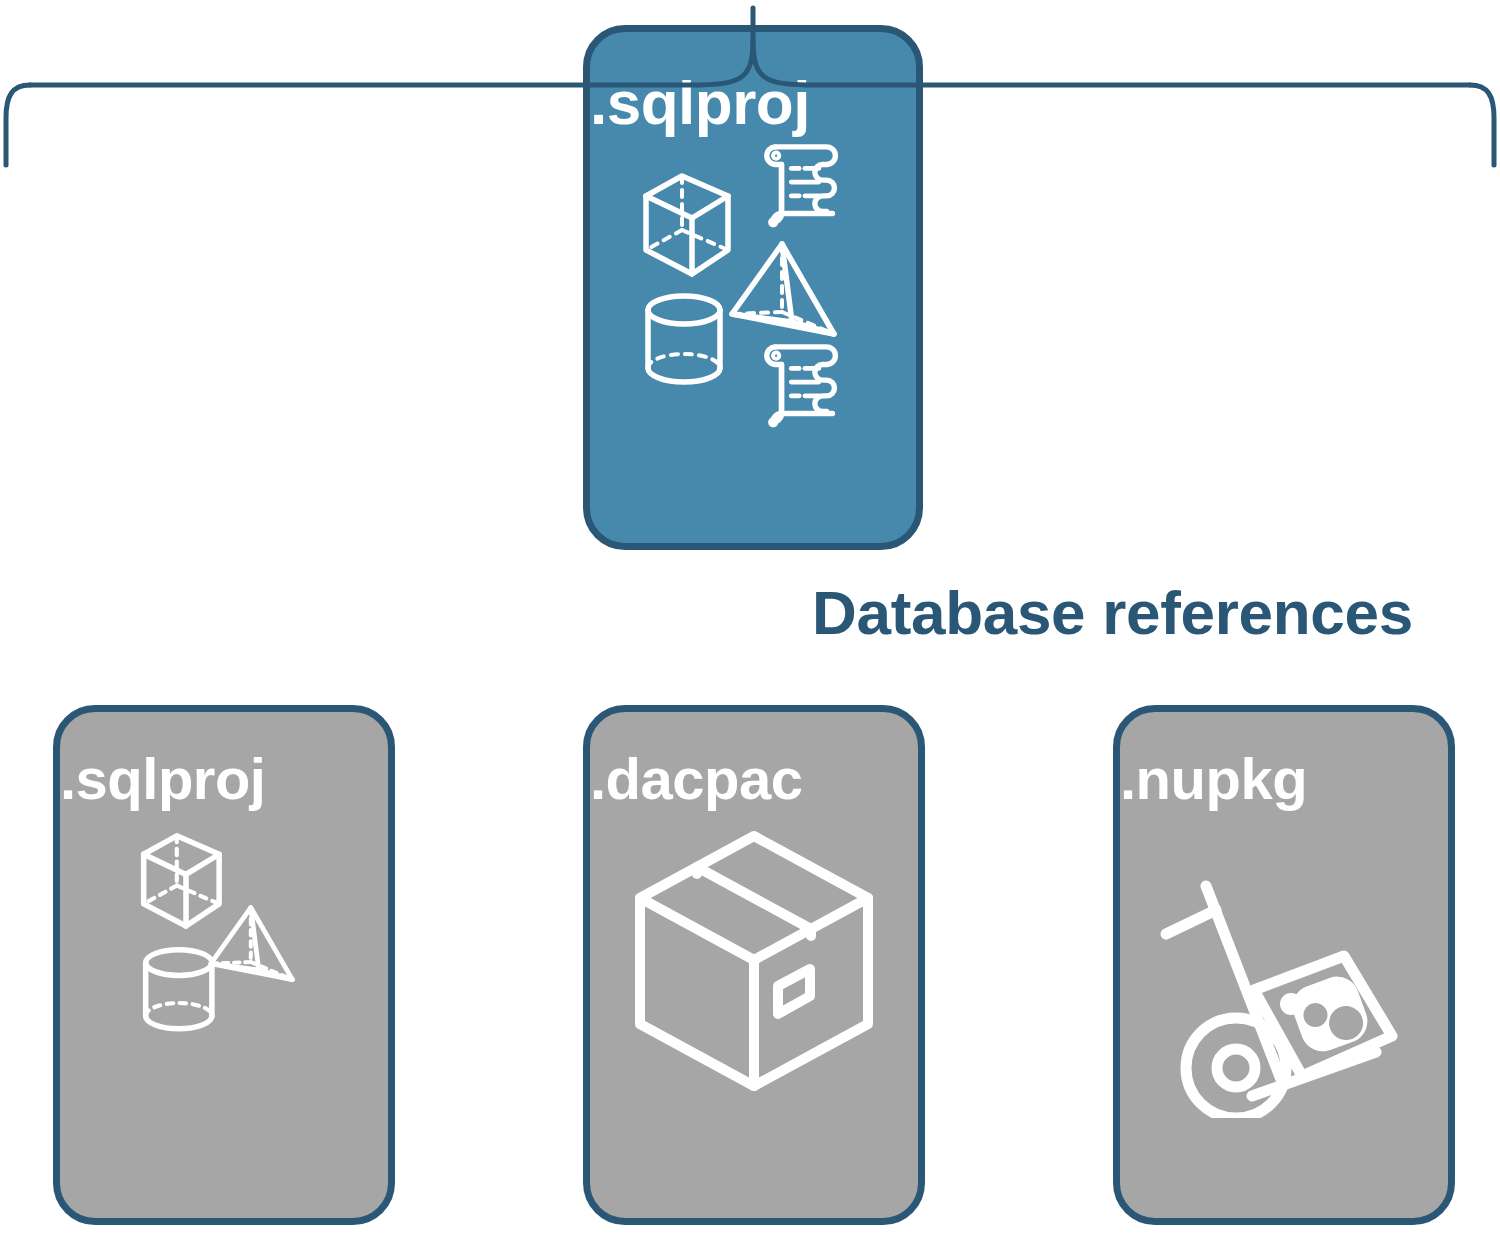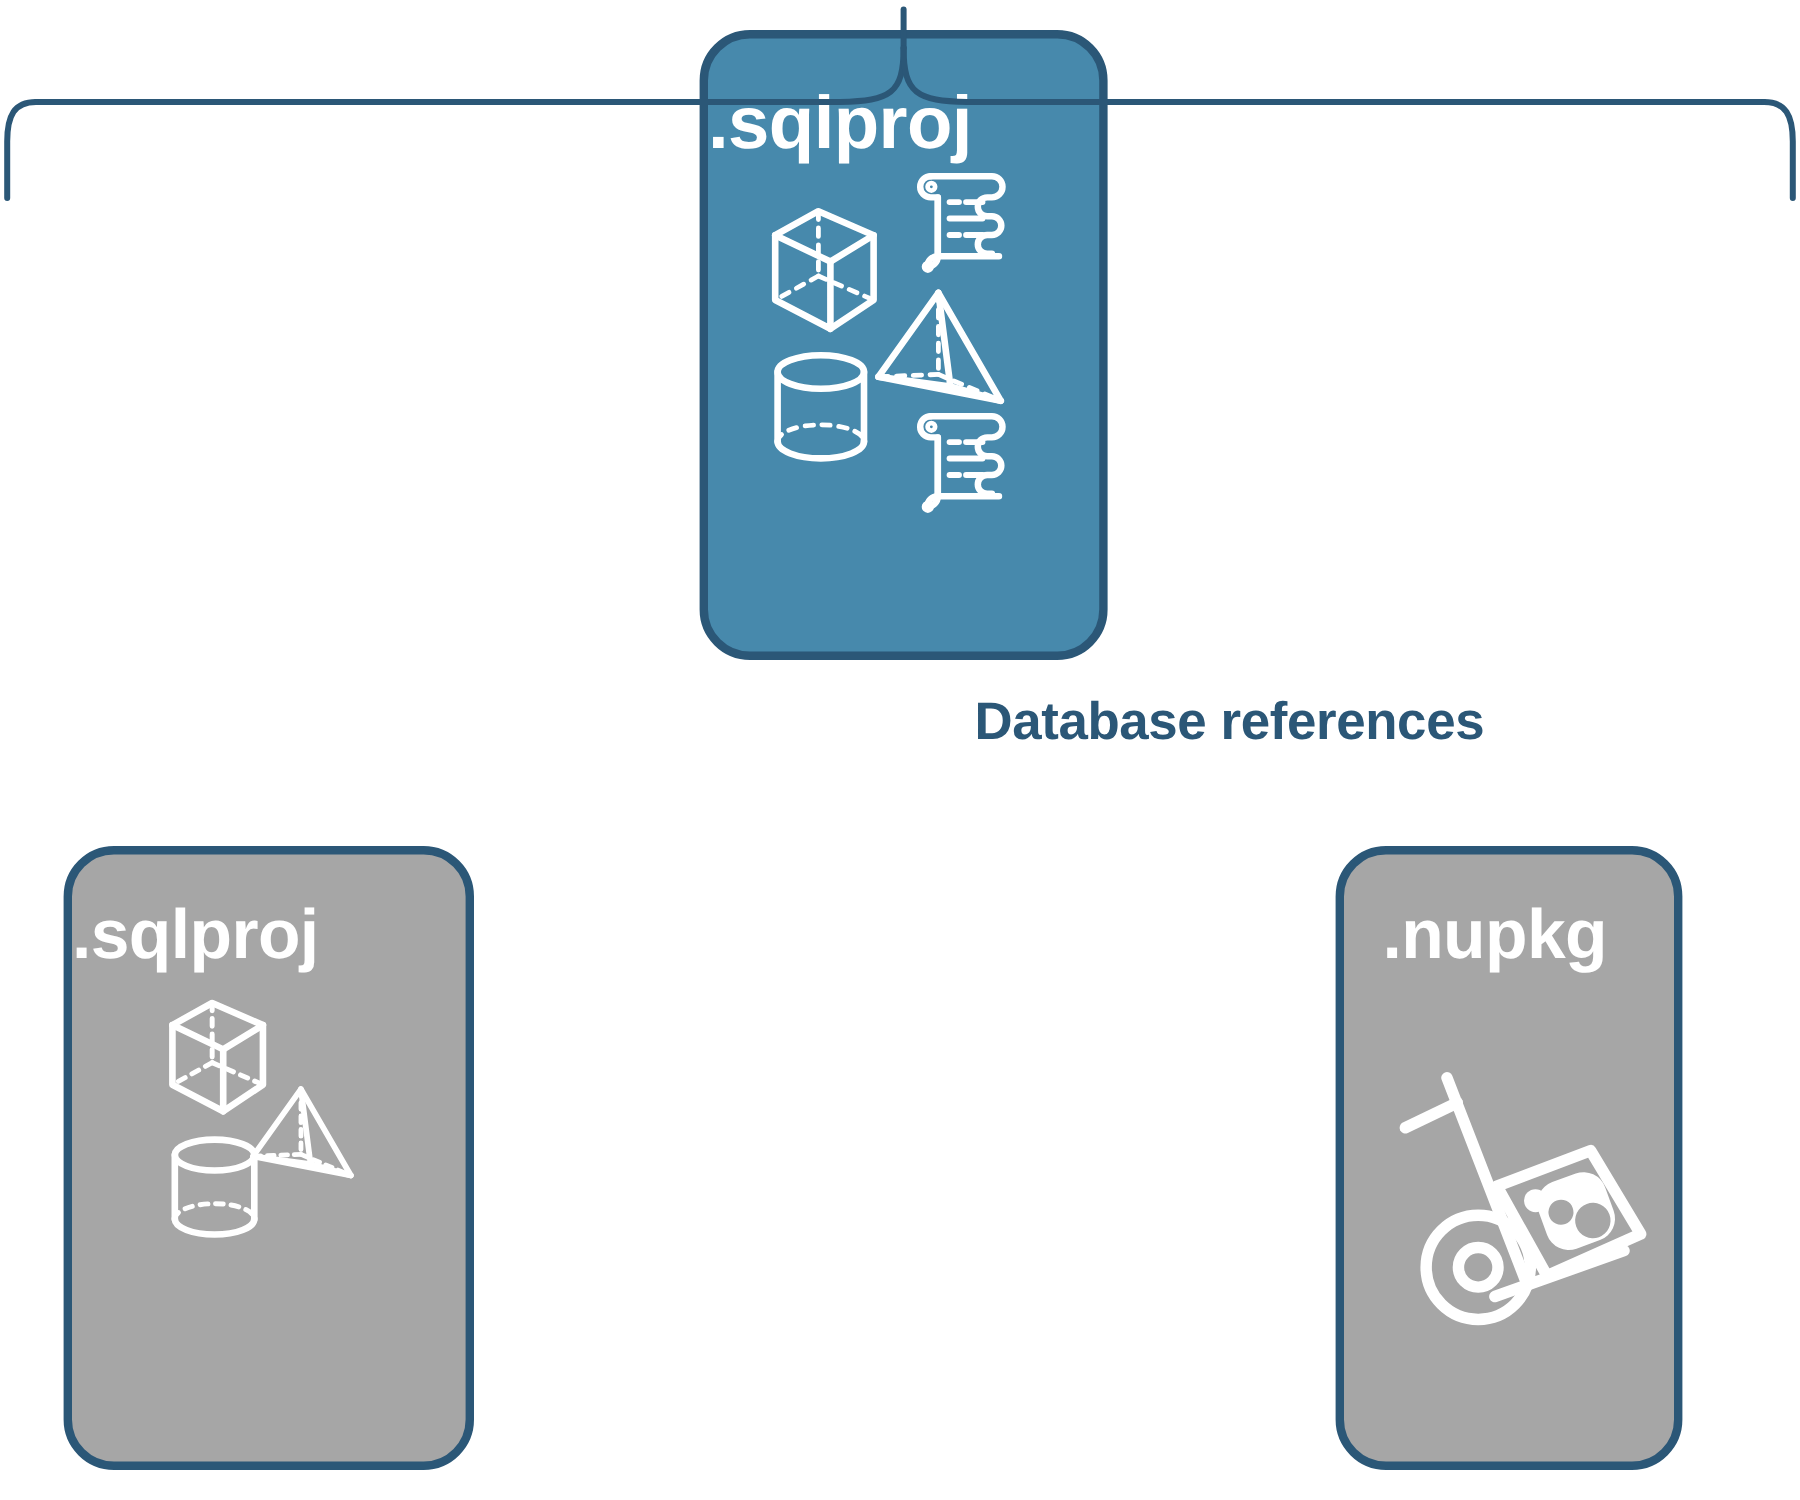--- a/index.html
+++ b/index.html
@@ -68,21 +68,21 @@
     width: 1500px;
     height: 180px;
     pointer-events: none;
   }
 
   
   #refs-label {
     position: absolute;
     left: 812px;
     top: 577px;
-    font-size: 44px;
+    font-size: 62px;
     font-weight: bold;
     color: #2b5777;
     letter-spacing: -0.3px;
     white-space: nowrap;
     user-select: none;
   }
 
   svg { display: block; }
 </style>
 </head>
@@ -211,22 +211,42 @@
             <path d="M4 18 V76"></path>
             <path d="M76 18 V76"></path>
             <path d="M4 76 a36 14 0 0 0 72 0"></path>
             <path d="M4 76 a36 14 0 0 1 72 0" stroke-dasharray="7 7" stroke-width="4.5"></path>
           </g>
         </g>
       </svg>
     </div>
   </div>
 
-
-  <div class="node secondary" style="left:1113px; top:705px; width:289px; height:520px;padding-left:32px;">
+  <div class="node secondary" style="left:583px; top:705px; width:342px; height:520px;">
+    <div class="node-title">.dacpac</div>
+    <div class="node-art">
+      <svg width="260" height="270" viewBox="0 0 260 270" style="margin-top:18px;">
+        <g fill="none" stroke="#ffffff" stroke-width="10" stroke-linecap="round" stroke-linejoin="round">
+
+          <path d="M130 10 L244 72 V198 L130 260 L16 198 V72 Z"></path>
+
+          <path d="M16 72 L130 134 L244 72"></path>
+          <path d="M130 134 V260"></path>
+
+          <path d="M73 41 L187 103"></path>
+          <path d="M187 103 L187 110"></path>
+          <path d="M73 41 L73 48"></path>
+
+          <path d="M154 160 L186 143 L186 170 L154 188 Z"></path>
+        </g>
+      </svg>
+    </div>
+  </div>
+
+  <div class="node secondary" style="left:1113px; top:705px; width:342px; height:520px;">
     <div class="node-title">.nupkg</div>
     <div class="node-art">
       <svg width="280" height="280" viewBox="0 0 280 280" style="margin-top:30px;">
         <g fill="none" stroke="#ffffff" stroke-width="11" stroke-linecap="round" stroke-linejoin="round">
 
           <path d="M22 96 L72 72"></path>
 
           <path d="M62 48 L138 244"></path>
 
           <path d="M108 258 L232 214"></path>

